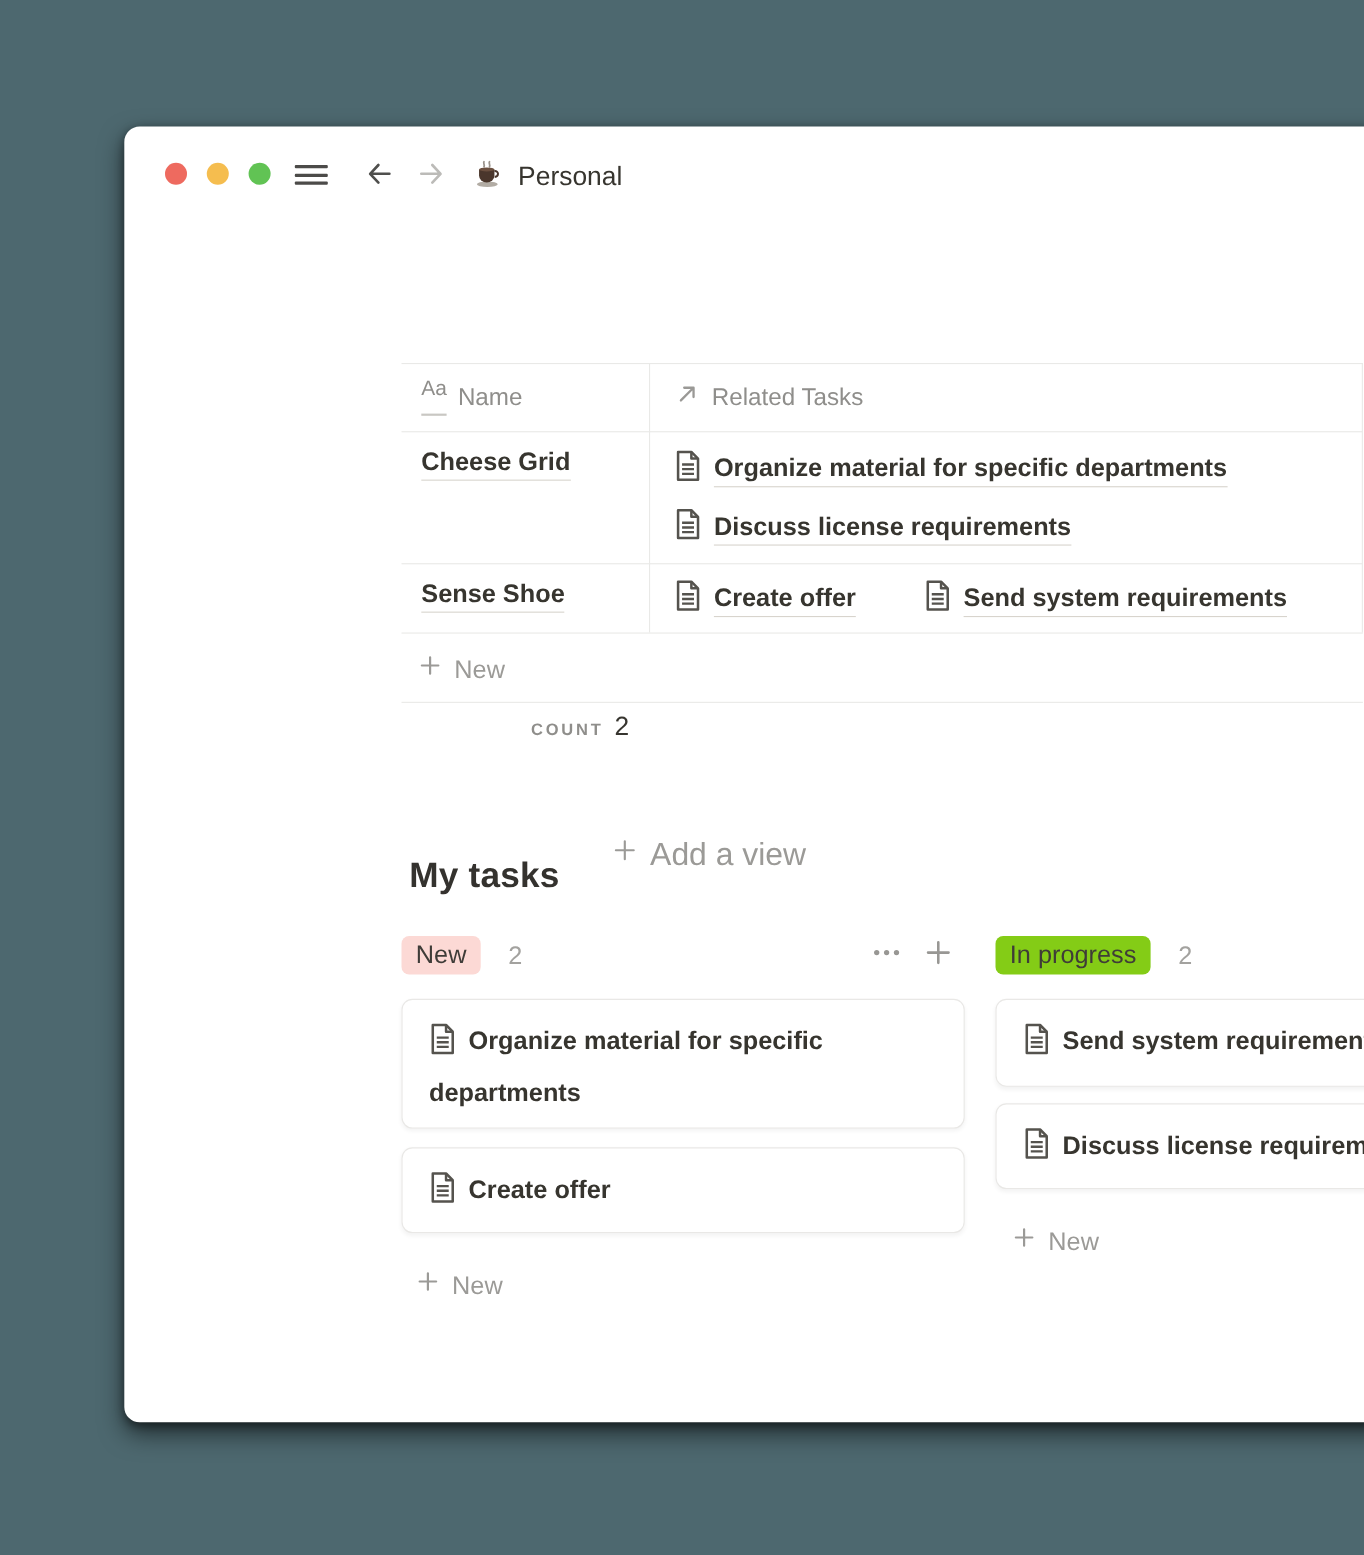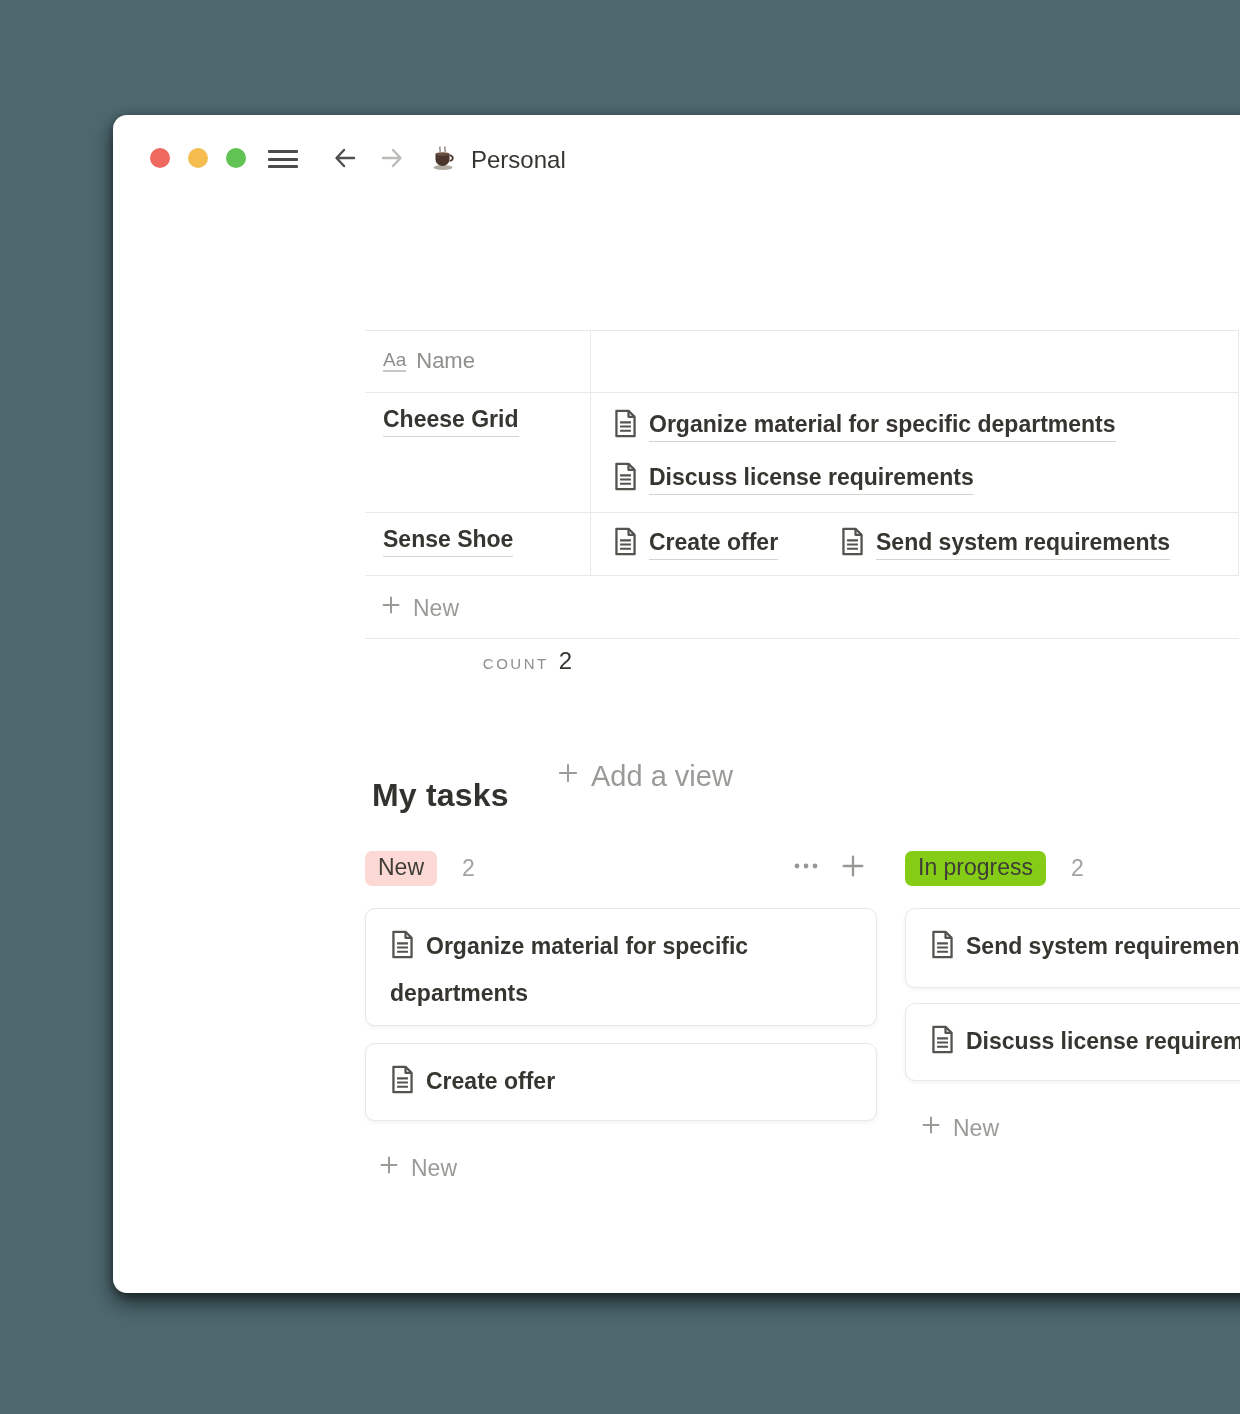--- a/index.html
+++ b/index.html
@@ -31,28 +31,28 @@
   .ws-title{font-size:24px;font-weight:500;color:#37352f;}
 
   
   .h1{font-size:32px;font-weight:700;color:#34322e;letter-spacing:.2px;}
 
   
   .ctable{left:252px;top:215px;width:874px;height:308px;}
   .hline{position:absolute;left:0;width:874px;height:1px;background:#e9e9e7;}
   .vline{position:absolute;top:0;width:1px;height:245px;background:#e9e9e7;}
   .th{position:absolute;display:flex;align-items:center;gap:10px;color:#8f8e8b;font-size:22px;}
-  .aa-glyph{font-size:19px;color:#8f8e8b;border-bottom:2px solid #c9c7c3;line-height:1.05;padding-bottom:0px;}
+  .aa-glyph{font-size:19px;color:#8f8e8b;border-bottom:2px solid #c9c7c3;line-height:1.05;padding-bottom:12px;}
   .name-cell{display:inline-block;font-size:23px;font-weight:600;color:#37352f;
              border-bottom:1.5px solid #d8d4cd;padding-bottom:3px;}
   .mention{display:inline-flex;align-items:flex-end;gap:11px;white-space:nowrap;}
   .mention .m-text{font-size:23px;font-weight:600;color:#37352f;border-bottom:1.5px solid #d8d4cd;padding-bottom:3px;}
   .newrow{display:inline-flex;align-items:center;gap:10px;color:#9b9a97;font-size:23px;}
   .count-wrap{left:252px;top:532px;width:207px;text-align:right;}
-  .count-label{font-size:15px;letter-spacing:2.5px;color:#8f8e8b;font-weight:400;}
+  .count-label{font-size:15px;letter-spacing:2.5px;color:#8f8e8b;font-weight:700;}
   .count-value{font-size:24px;color:#37352f;margin-left:10px;}
 
   
   .addview{display:inline-flex;align-items:center;gap:10px;color:#9b9a97;font-size:29px;}
   .board-col-head{position:absolute;height:38px;display:flex;align-items:center;}
   .badge{display:inline-block;padding:3px 13px 5px;border-radius:7px;font-size:23px;font-weight:500;color:#3f3c38;}
   .badge.red{background:#fcd9d5;}
   .badge.yellow{background:#84cc16;}
   .col-count{margin-left:25px;font-size:23px;color:#a3a29f;}
   .head-actions{position:absolute;right:10px;top:0;height:38px;display:flex;align-items:center;gap:18px;}
@@ -108,20 +108,28 @@
     <div class="hline" style="top:182px;"></div>
     <div class="hline" style="top:245px;"></div>
     <div class="hline" style="top:308px;"></div>
     <div class="vline" style="left:225px;"></div>
     <div class="vline" style="left:873px;"></div>
 
     <div class="th" style="left:18px;top:0;height:62px;">
       <span class="aa-glyph">Aa</span>
       <span>Name</span>
     </div>
+    <div class="th" style="left:248px;top:0;height:62px;">
+      <span>
+        <svg width="24" height="24" viewBox="0 0 24 24">
+            <path d="M6 18 L17 7 M9 6.5 H17.5 V15" fill="none" stroke="#9a9996" stroke-width="2.1" stroke-linecap="round" stroke-linejoin="round"></path>
+          </svg>
+      </span>
+      <span>Related Tasks</span>
+    </div>
 
     <div class="abs" style="left:18px;top:76px;">
       <span class="name-cell">Cheese Grid</span>
     </div>
     <div class="abs mention" style="left:248px;top:79px;">
       <span class="m-ic">
         <svg width="25" height="29" viewBox="0 0 20 24">
             <path d="M2.5 1.5 h10 l5 5 v16 h-15 z" fill="#fff" stroke="#55534e" stroke-width="1.9" stroke-linejoin="round"></path>
             <path d="M12.5 1.5 v5 h5" fill="none" stroke="#55534e" stroke-width="1.9" stroke-linejoin="round"></path>
             <path d="M5.5 11 h9 M5.5 14.5 h9 M5.5 18 h9" stroke="#55534e" stroke-width="1.8"></path>

